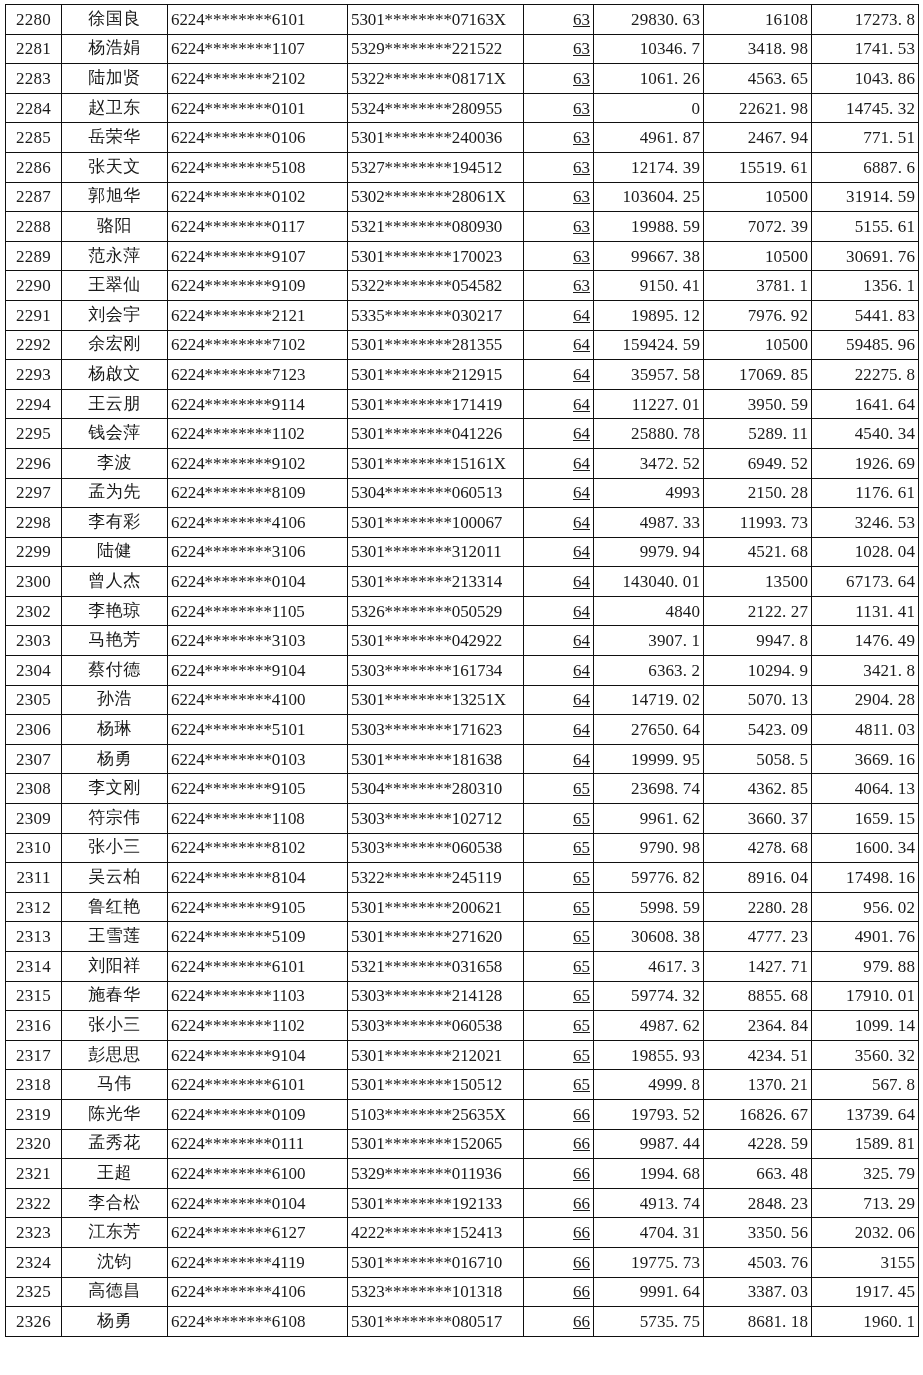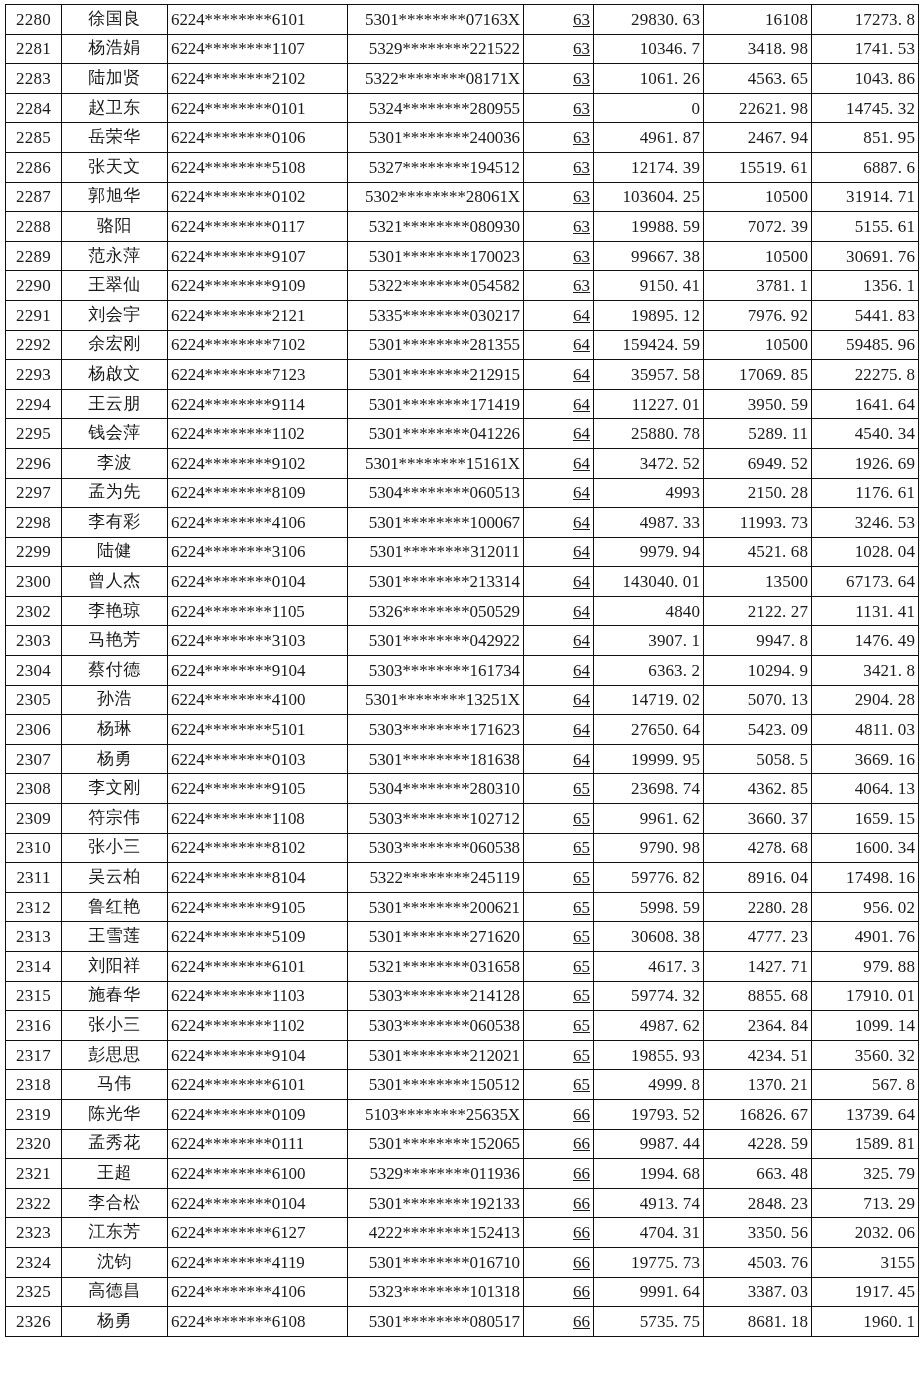--- a/index.html
+++ b/index.html
@@ -44,21 +44,21 @@
   col.c-card    { width: 180px; }
   col.c-id      { width: 176px; }
   col.c-age     { width: 70px; }
   col.c-amt1    { width: 110px; }
   col.c-amt2    { width: 108px; }
   col.c-amt3    { width: 107px; }
 
   td.cell-index { text-align: center; font-size: 17px; letter-spacing: 0.2px; }
   td.cell-name  { text-align: center; font-family: Liberation Mono, monospace; font-size: 16.5px; letter-spacing: 0.5px; }
   td.cell-card  { text-align: left; font-size: 16.5px; letter-spacing: -0.1px; }
-  td.cell-id    { text-align: right; font-size: 16.5px; letter-spacing: -0.1px; }
+  td.cell-id    { text-align: left; font-size: 16.5px; letter-spacing: -0.1px; }
   td.cell-age   { text-align: right; font-size: 17px; text-decoration: underline; }
   td.cell-amt   { text-align: right; padding-right: 13px; font-size: 17px; letter-spacing: 0.1px; }
 </style>
 </head>
 <body>
 
 <div id="sheet">
   <table class="data-grid">
     <colgroup>
       <col class="c-index">
@@ -112,41 +112,41 @@
           <td class="cell-amt">14745. 32</td>
         </tr>
         <tr>
           <td class="cell-index">2285</td>
           <td class="cell-name">岳荣华</td>
           <td class="cell-card">6224********0106</td>
           <td class="cell-id">5301********240036</td>
           <td class="cell-age">63</td>
           <td class="cell-amt">4961. 87</td>
           <td class="cell-amt">2467. 94</td>
-          <td class="cell-amt">851. 95</td>
+          <td class="cell-amt">771. 51</td>
         </tr>
         <tr>
           <td class="cell-index">2286</td>
           <td class="cell-name">张天文</td>
           <td class="cell-card">6224********5108</td>
           <td class="cell-id">5327********194512</td>
           <td class="cell-age">63</td>
           <td class="cell-amt">12174. 39</td>
           <td class="cell-amt">15519. 61</td>
           <td class="cell-amt">6887. 6</td>
         </tr>
         <tr>
           <td class="cell-index">2287</td>
           <td class="cell-name">郭旭华</td>
           <td class="cell-card">6224********0102</td>
           <td class="cell-id">5302********28061X</td>
           <td class="cell-age">63</td>
           <td class="cell-amt">103604. 25</td>
           <td class="cell-amt">10500</td>
-          <td class="cell-amt">31914. 71</td>
+          <td class="cell-amt">31914. 59</td>
         </tr>
         <tr>
           <td class="cell-index">2288</td>
           <td class="cell-name">骆阳</td>
           <td class="cell-card">6224********0117</td>
           <td class="cell-id">5321********080930</td>
           <td class="cell-age">63</td>
           <td class="cell-amt">19988. 59</td>
           <td class="cell-amt">7072. 39</td>
           <td class="cell-amt">5155. 61</td>

